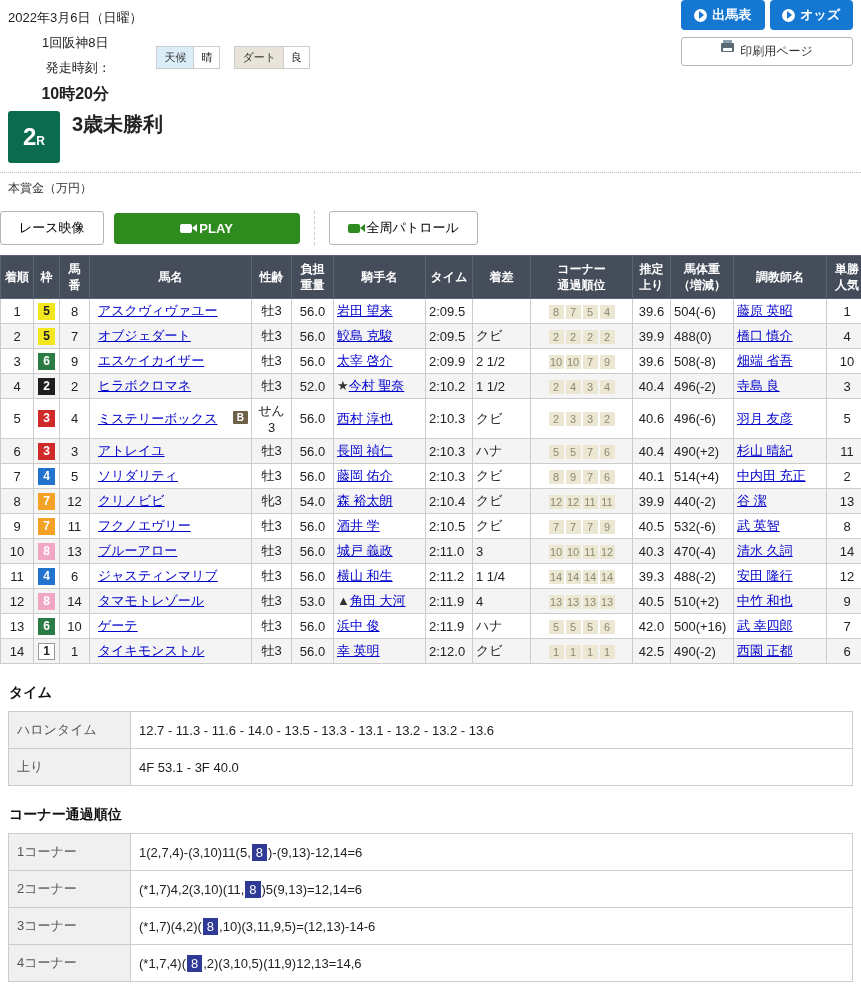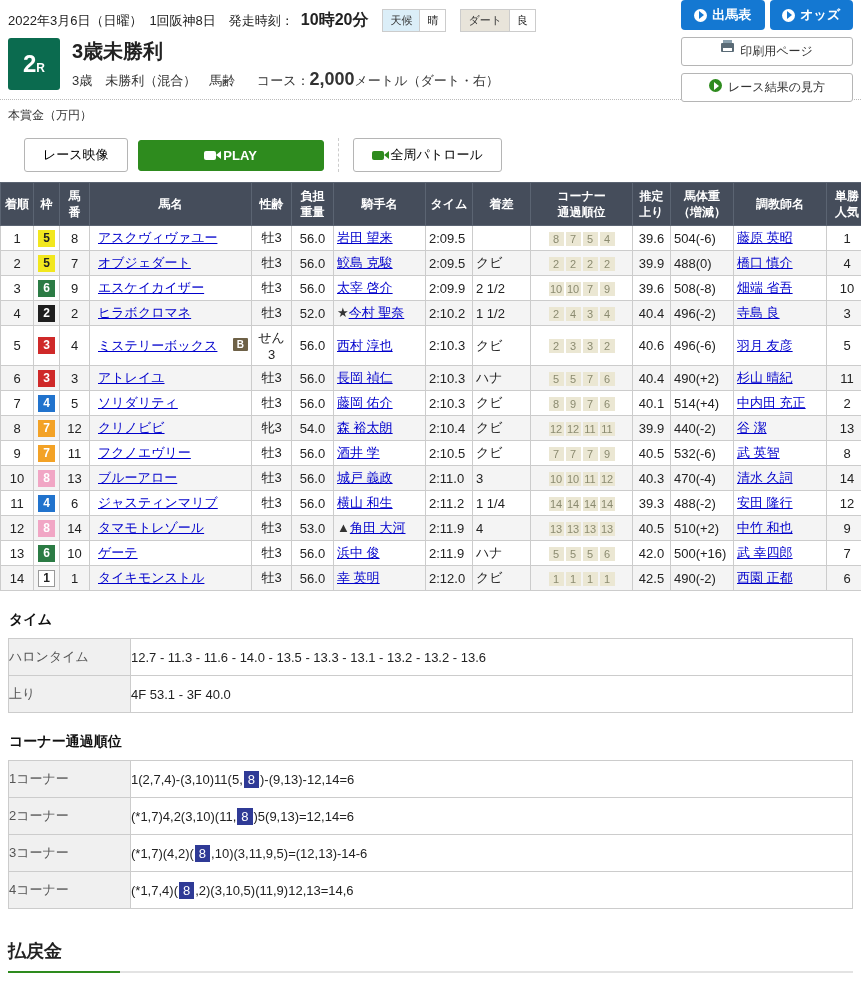--- a/index.html
+++ b/index.html
@@ -2,21 +2,21 @@
 <html><head>
 <meta charset="utf-8">
 <style>
   * { box-sizing: border-box; }
   html,body { margin:0; padding:0; background:#fff; width:861px;
     font-family:"Liberation Sans","DejaVu Sans",sans-serif; color:#222; font-size:13px; }
   .page { width:861px; position:relative; }
 
   
   .topbar { display:flex; align-items:center; gap:8px; padding:9px 8px 0 8px; }
-  .dateline { display:flex; align-items:center; gap:7px; white-space:nowrap; }
+  .dateline { display:flex; align-items:center; gap:7px; white-space:nowrap;flex-direction:column; }
   .start-time { font-weight:bold; font-size:16px; }
   .badge-pair { display:inline-flex; border:1px solid #ccc; font-size:11px; margin-left:6px; }
   .badge-label { background:#dbeef8; padding:3px 7px; color:#333; }
   .badge-label.track { background:#e8e4da; }
   .badge-value { background:#fff; border-left:1px solid #ccc; padding:3px 7px; }
 
   .top-right { position:absolute; top:0; right:8px; width:172px; display:flex;
     flex-direction:column; gap:7px; align-items:stretch; z-index:5; }
   .blue-row { display:flex; gap:5px; }
   .btn-blue { flex:1; background:#1478d2; color:#fff; font-weight:bold; font-size:13px;
@@ -46,21 +46,21 @@
   .race-title { font-size:20px; font-weight:bold; line-height:1.1; margin-top:2px; }
   .race-sub { font-size:13px; color:#333; margin-top:7px; }
   .course-val { font-weight:bold; font-size:18px; }
   .prize-row { border-top:1px dotted #bbb; margin-top:9px; padding:7px 8px 8px; font-size:12px;
     color:#333; display:flex; align-items:center; }
   .prize-row .pl { margin-right:14px; }
   .prize-place { margin-left:20px; color:#333; }
   .prize-amount { margin-left:14px; }
 
   
-  .video-row { display:flex; align-items:center; gap:10px; padding:6px 24px 10px; }
+  .video-row { display:flex; align-items:center; gap:10px; padding:6px 0 10px; }
   .btn-video { background:#fff; border:1px solid #b5b5b5; border-radius:3px; padding:7px 18px;
     font-size:13px; cursor:pointer; display:flex; align-items:center; gap:7px; }
   .btn-play { background:#2e8b1e; border:1px solid #2e8b1e; color:#fff; width:186px;
     justify-content:center; font-weight:bold; }
   .cam { display:inline-block; width:12px; height:9px; background:#fff; border-radius:2px; position:relative; }
   .cam::after { content:""; position:absolute; right:-5px; top:0.5px; width:0; height:0;
     border-right:5px solid #fff; border-top:4px solid transparent; border-bottom:4px solid transparent; }
   .cam.green { background:#2e8b1e; }
   .cam.green::after { border-right-color:#2e8b1e; }
   .v-sep { border-left:1px dashed #ccc; align-self:stretch; margin:0 4px; }
@@ -88,21 +88,21 @@
   .b-badge { float:right; background:#6e6147; color:#fff; font-size:10px; font-weight:bold;
     padding:1px 4px; margin-top:1px; border-radius:1px; }
   .jmark { color:#333; }
   .corner-cell { text-align:center; white-space:nowrap;margin-left:23px; }
   .corner-box { display:inline-block; min-width:15px; padding:1px 1px; margin:0 1px;
     background:#ebe7d3; color:#8b8b70; font-size:11px; text-align:center; }
 
   
   .section-title { font-weight:bold; font-size:14px; margin:20px 0 9px; padding-left:9px; color:#111; }
   table.kv { border-collapse:collapse; width:845px; margin:0 8px; }
-  .kv td { border:1px solid #ccc; padding:9px 0; font-size:13px; }
+  .kv td { border:1px solid #ccc; padding:9px 8px; font-size:13px; }
   .kv .kv-label { background:#f0f0f0; width:122px; color:#555; }
   .hl8 { background:#2f3a96; color:#fff; padding:1px 4px; margin:0 1px; }
 
   
   .payout-title { font-weight:bold; font-size:18px; margin:30px 8px 0; padding-bottom:8px; }
   .title-underline { height:2px; background:#e3e3e3; margin:0 8px; position:relative; }
   .title-underline .green { position:absolute; left:0; top:0; height:2px; width:112px; background:#2e8b1e; }
 </style>
 </head>
 <body>
@@ -121,26 +121,20 @@
         <span class="circ">
             <span class="arr"></span>
           </span>
         <span>オッズ</span>
       </button>
     </div>
     <button class="btn-white">
       <span class="print-icon"></span>
       <span>印刷用ページ</span>
     </button>
-    <button class="btn-white">
-      <span class="circ-green">
-          <span class="arr"></span>
-        </span>
-      <span>レース結果の見方</span>
-    </button>
   </div>
 
   <div class="topbar">
     <div class="dateline">
       <span>2022年3月6日（日曜）</span>
       <span>1回阪神8日</span>
       <span style="margin-left:6px;">発走時刻：</span>
         <span class="start-time">10時20分</span>
     </div>
     <span class="badge-pair">
@@ -153,24 +147,20 @@
     </span>
   </div>
 
   <div class="race-head">
     <div class="race-num">
       <span class="n">2</span>
         <span class="r">R</span>
     </div>
     <div>
       <div class="race-title">3歳未勝利</div>
-      <div class="race-sub">
-        <span>3歳　未勝利（混合）　馬齢</span>
-        <span style="margin-left:18px;">コース：</span><span class="course-val">2,000</span><span>メートル（ダート・右）</span>
-      </div>
     </div>
   </div>
 
   <div class="prize-row">
     <span class="pl">本賞金（万円）</span>
   </div>
 
   <div class="video-row">
     <button class="btn-video">
       <span>レース映像</span>

